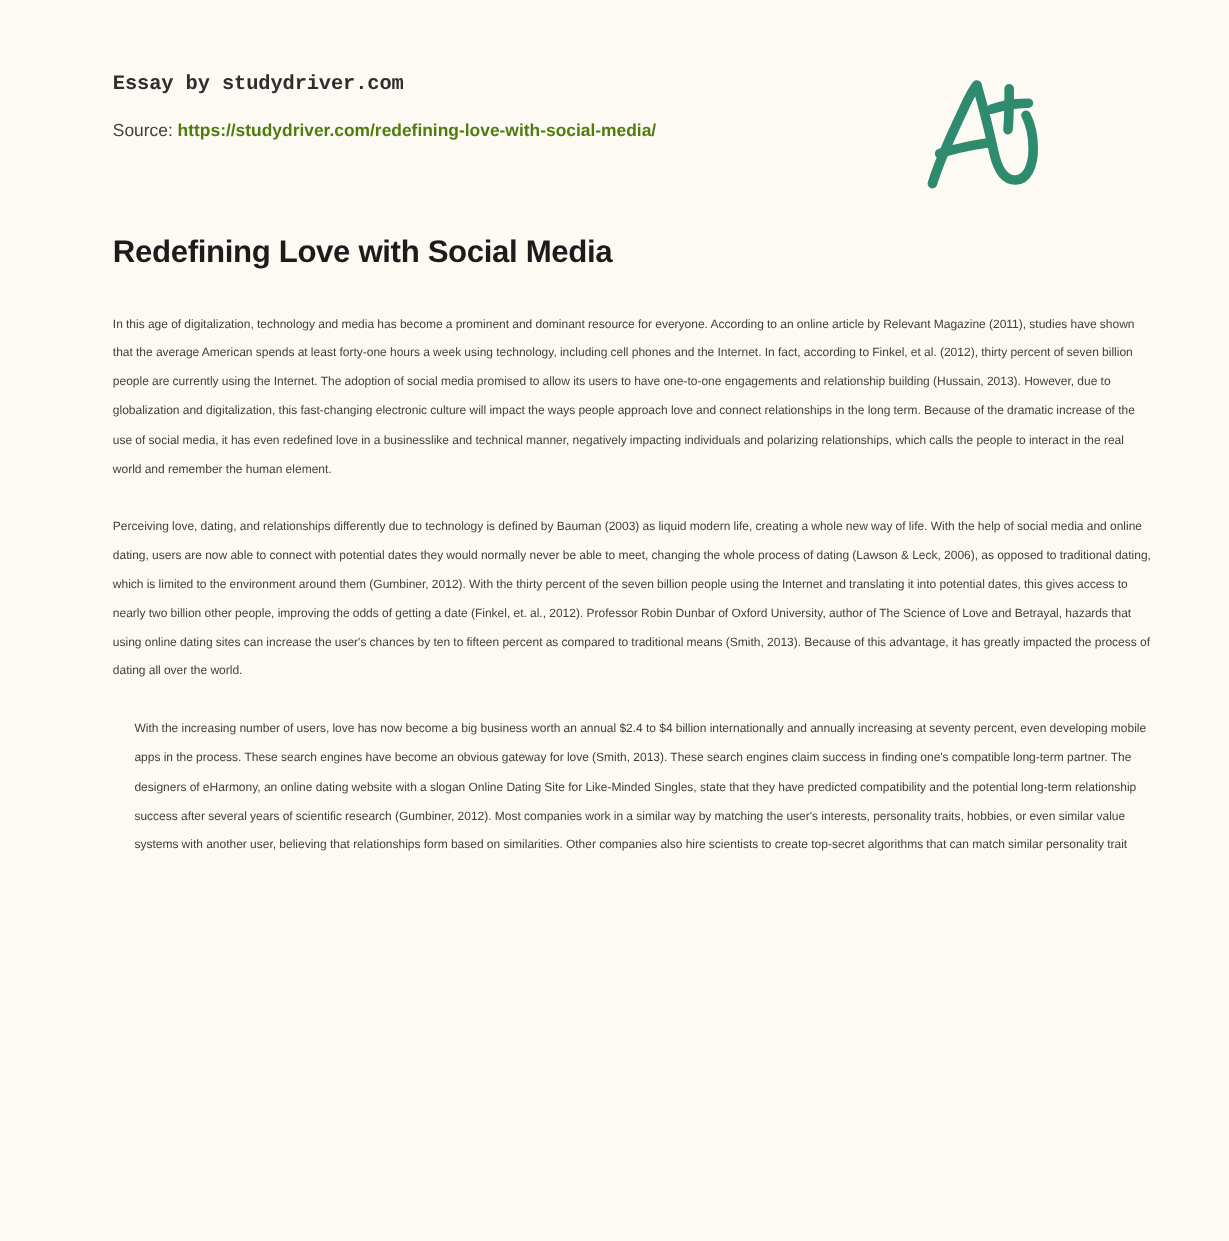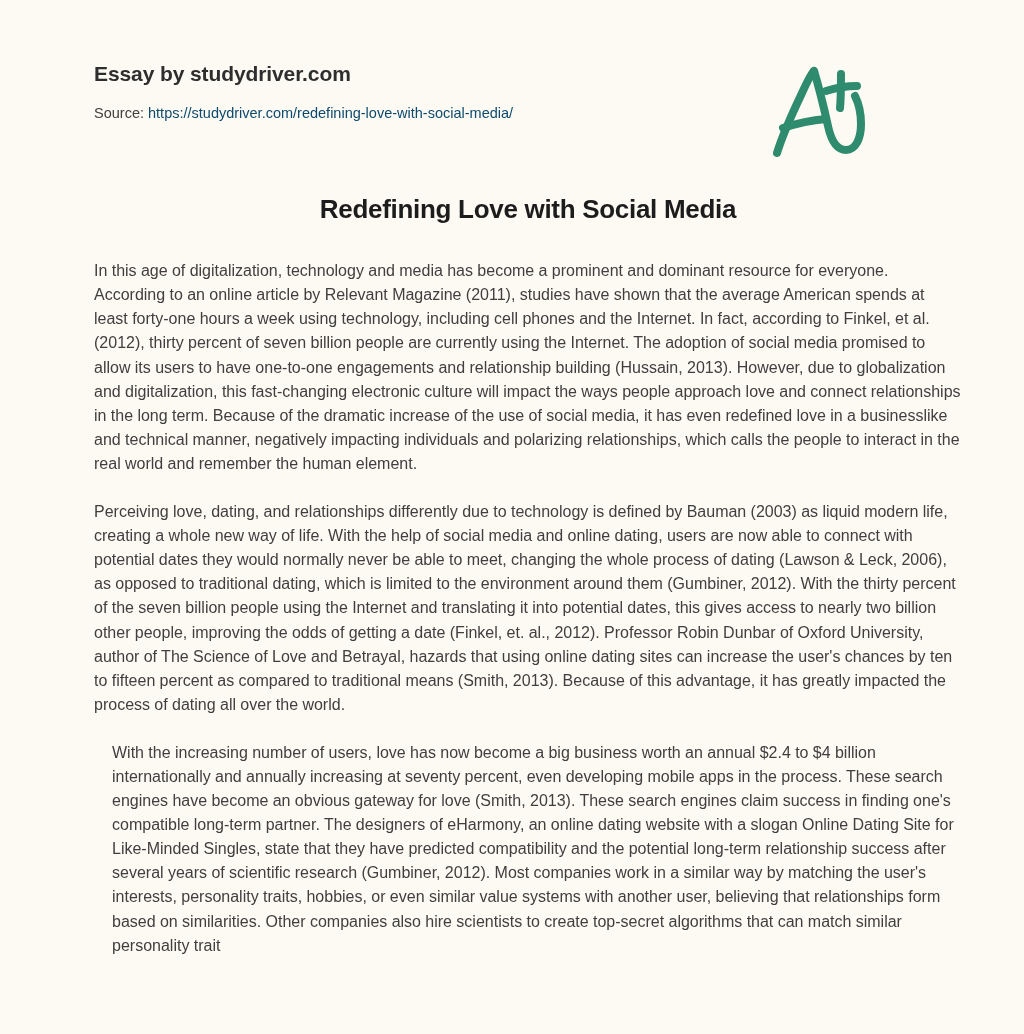--- a/index.html
+++ b/index.html
@@ -27,40 +27,42 @@
 
   
   .header {
     position: relative;
     padding-top: 62px;
     height: 118px;
     box-sizing: border-box;
   }
 
   .byline {
-    font-size: 21px;
+    font-size: 17px;
     font-weight: bold;
     color: #2e2e2e;
     letter-spacing: -0.1px;
     margin: 0 0 20px 24px;
     line-height: 1.1;
+    font-family: Liberation Mono, monospace;
   }
 
   .source-line {
     margin-left: 24px;
     font-size: 14.5px;
     line-height: 1.2;
     white-space: nowrap;
   }
   .source-label {
     color: #404040;
   }
   .source-url {
-    color: #0c4a6e;
+    color: #4d7c0f;
     text-decoration: none;
+    font-weight: bold;
   }
 
   
   .logo {
     position: absolute;
     top: 58px;
     right: 84px;
     width: 108px;
     height: 104px;
   }
@@ -77,25 +79,24 @@
     width: 868px;
   }
 
   .article-title {
     font-size: 26px;
     font-weight: bold;
     color: #1c1c1c;
     letter-spacing: -0.3px;
     line-height: 1.2;
     margin: 0 0 34px 0;
-    text-align: center;
   }
 
   .body-text p {
-    font-size: 16px;
+    font-size: 10px;
     line-height: 24.1px;
     color: #3f3f3f;
     margin: 0 0 24px 0;
     text-align: left;
     word-spacing: -0.1px;
   }
   .body-text p:last-child {
     margin-bottom: 0;
     margin-left: 18px;
   }

